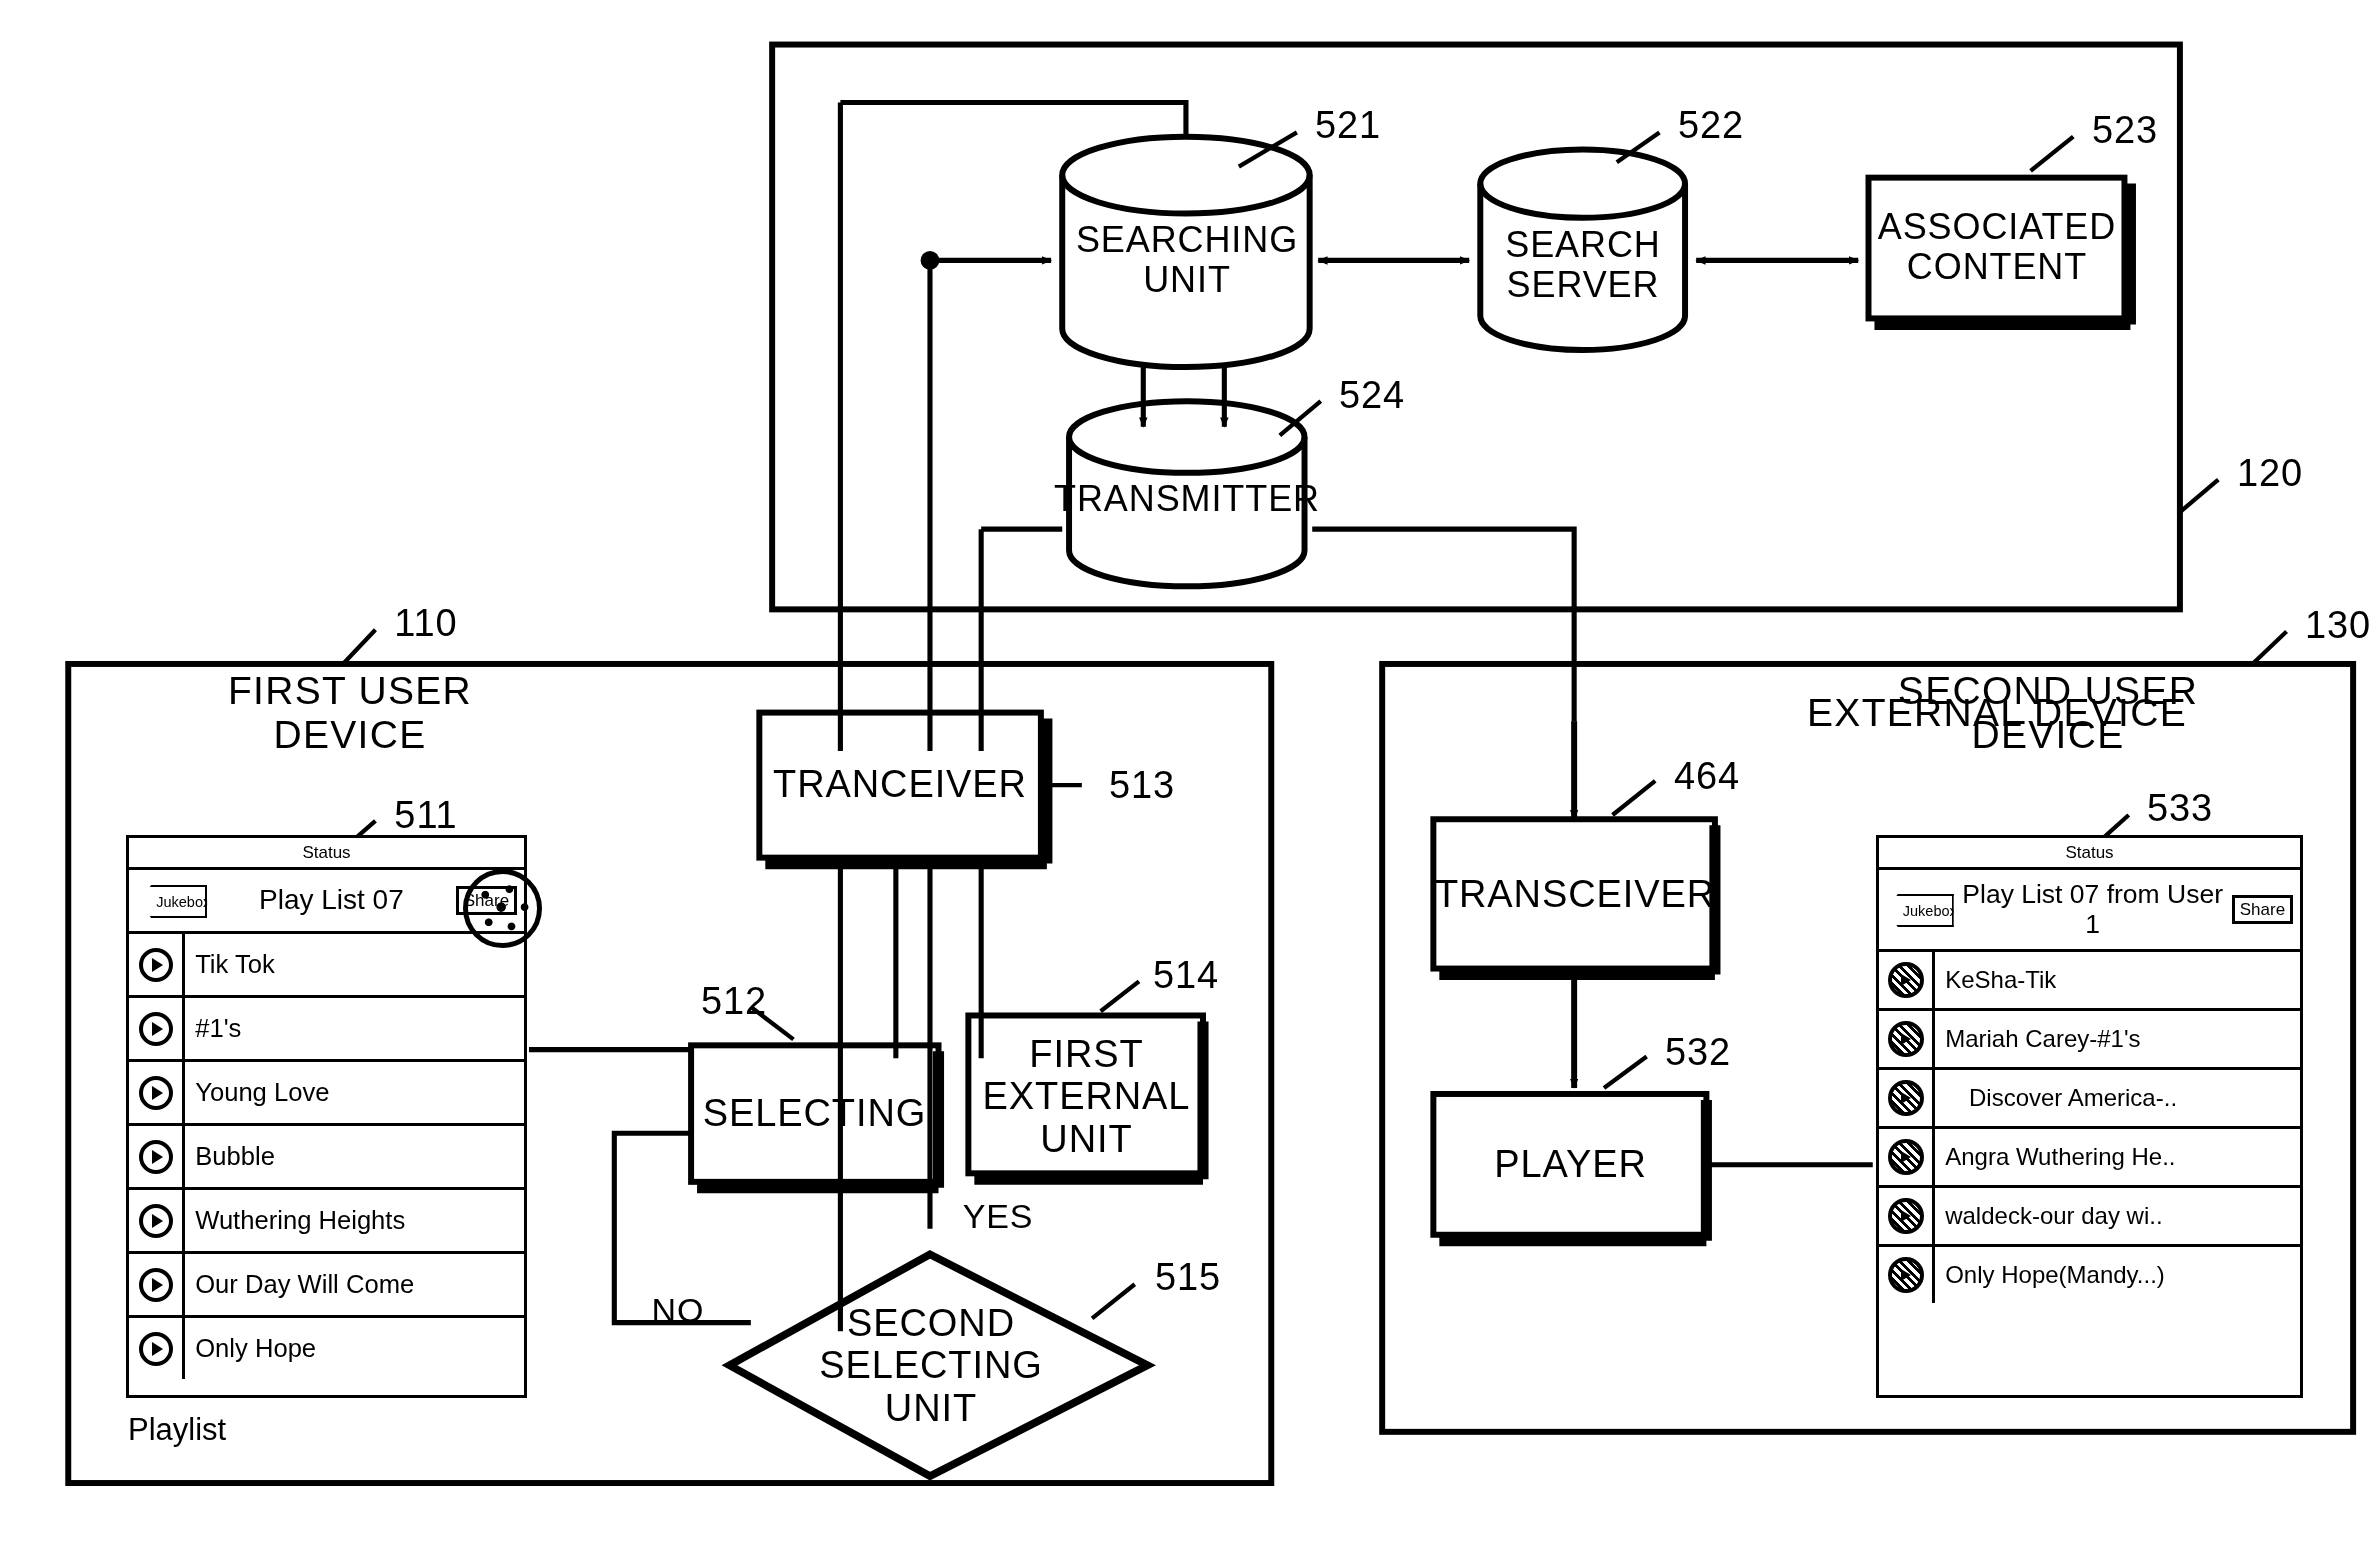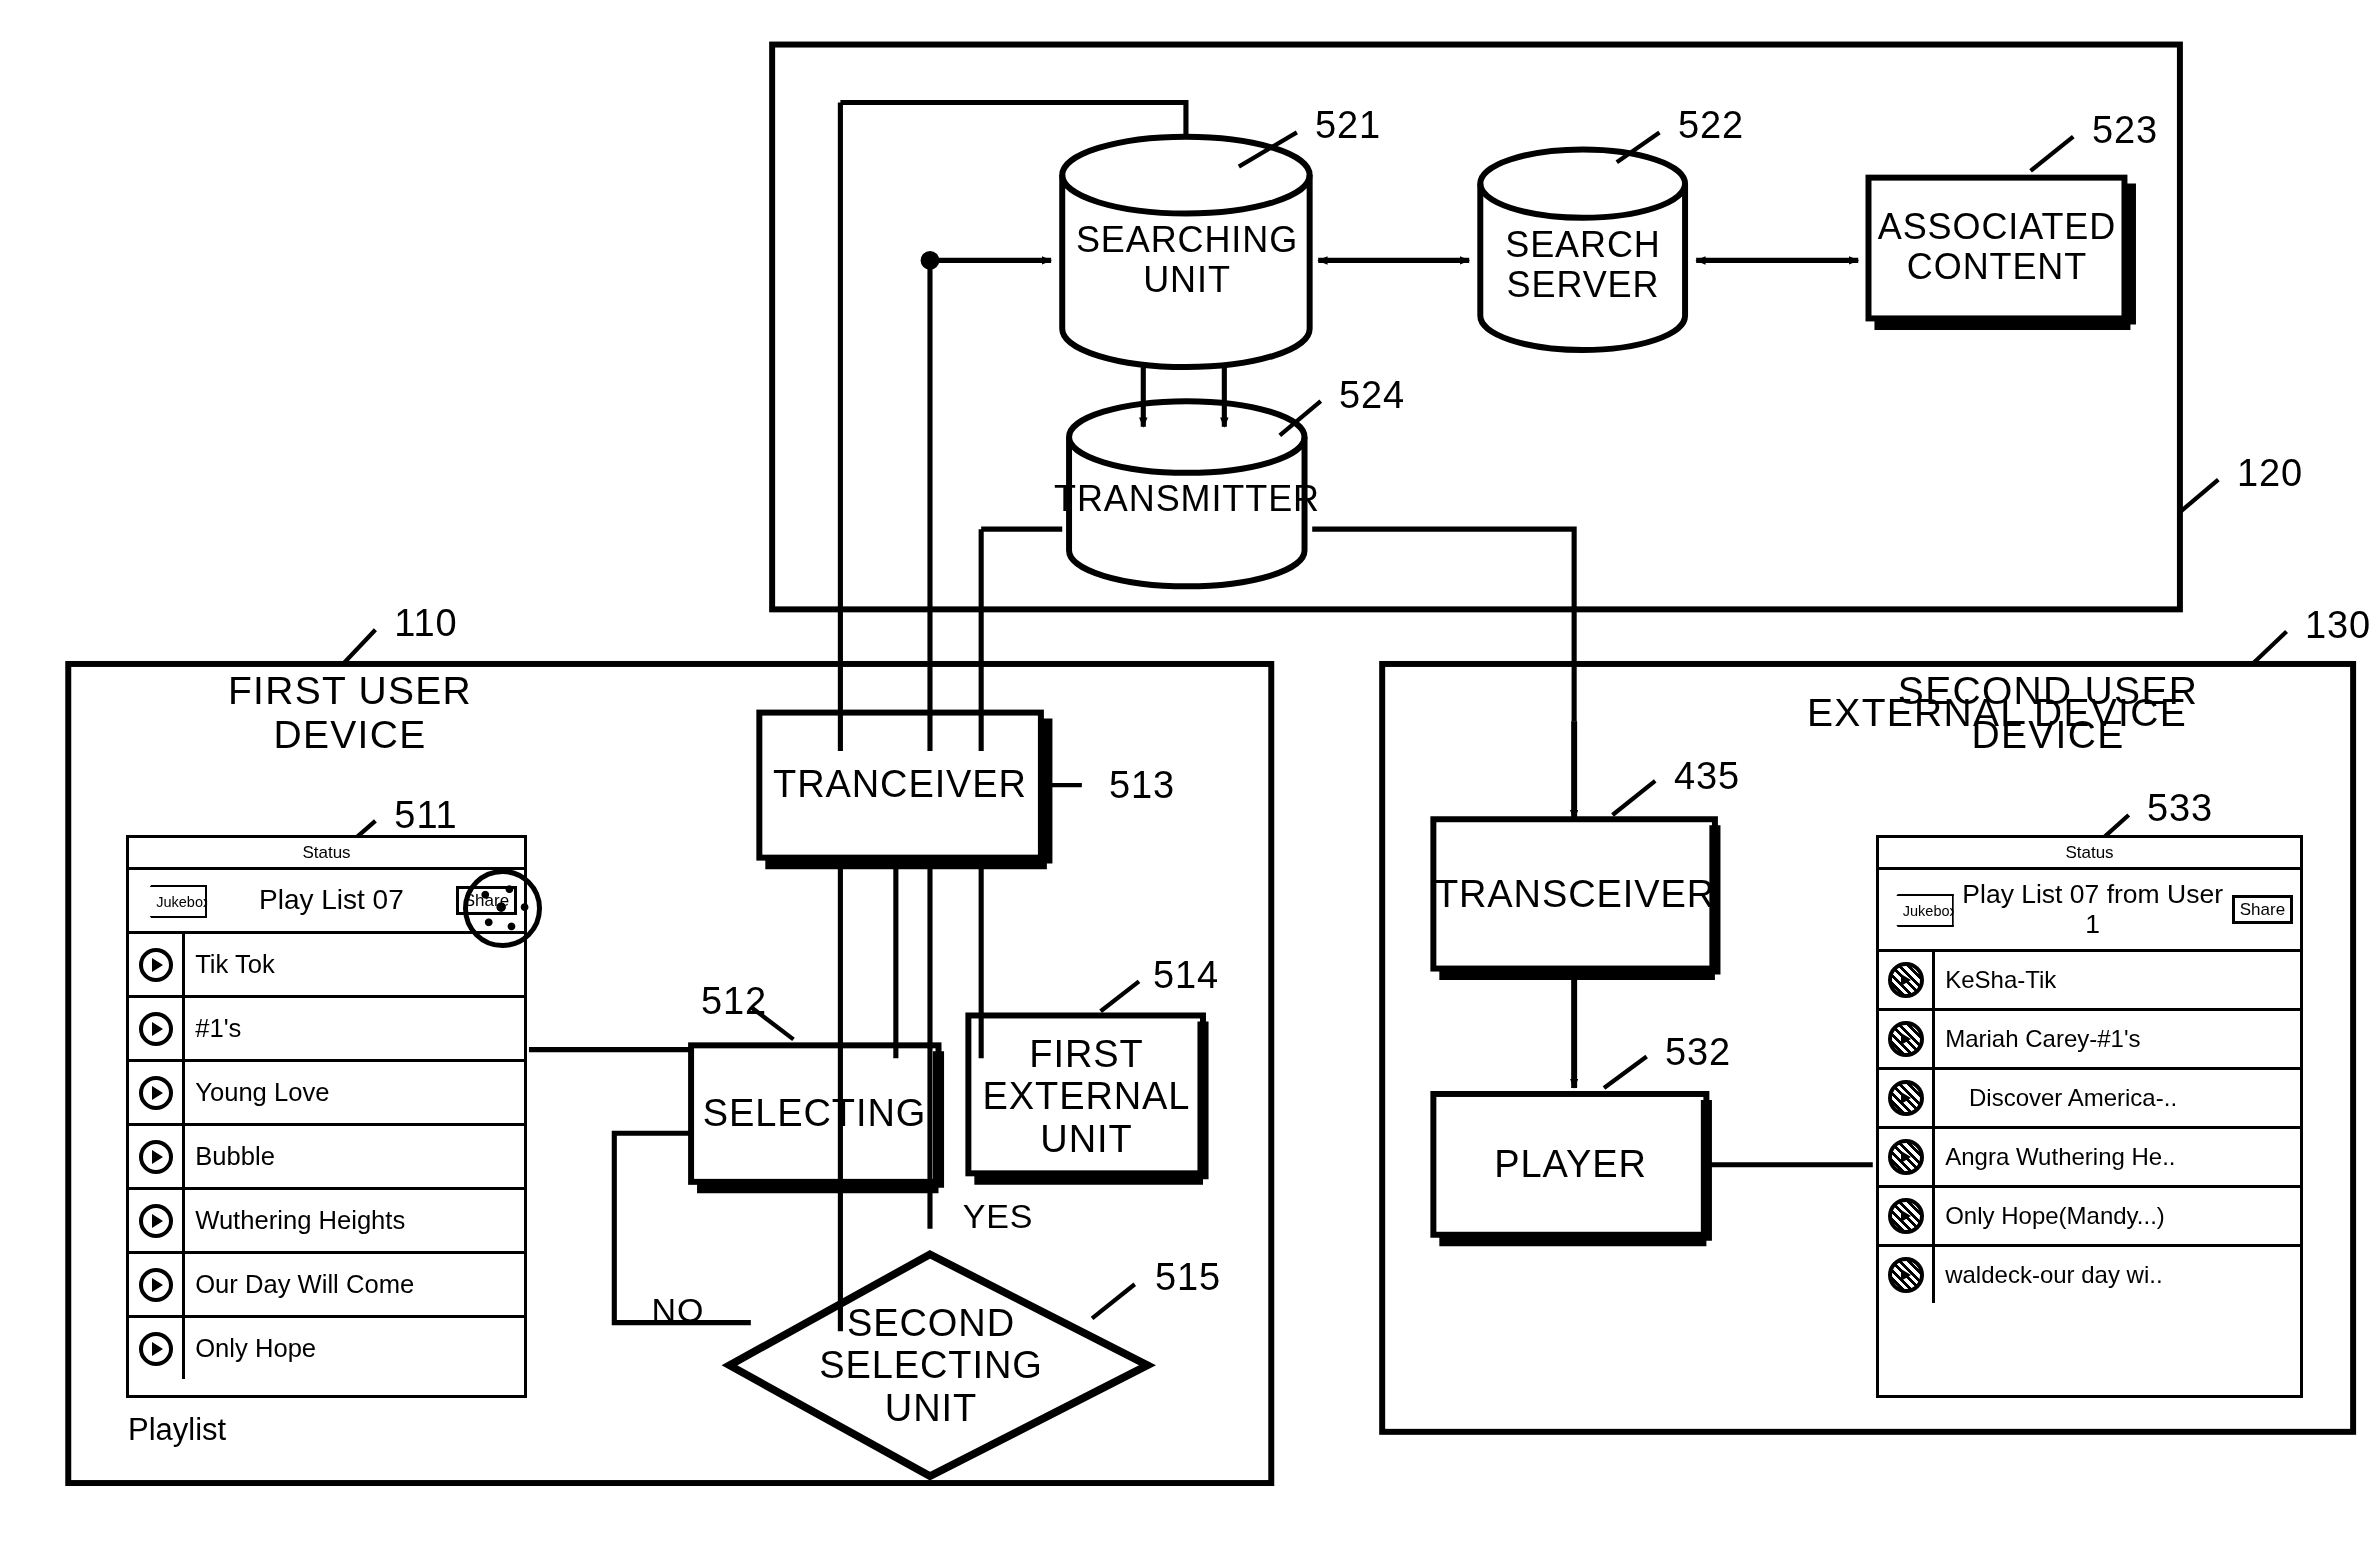--- a/index.html
+++ b/index.html
@@ -159,21 +159,21 @@
 <div class="ctext reflabel" style="left:2287px;top:604px;width:102px;height:43px;">130</div>
 <div class="ctext reflabel" style="left:375px;top:794px;width:102px;height:43px;">511</div>
 <div class="ctext reflabel" style="left:683px;top:980px;width:102px;height:43px;">512</div>
 <div class="ctext reflabel" style="left:1091px;top:764px;width:102px;height:43px;">513</div>
 <div class="ctext reflabel" style="left:1135px;top:954px;width:102px;height:43px;">514</div>
 <div class="ctext reflabel" style="left:1137px;top:1256px;width:102px;height:43px;">515</div>
 <div class="ctext reflabel" style="left:1297px;top:104px;width:102px;height:43px;">521</div>
 <div class="ctext reflabel" style="left:1660px;top:104px;width:102px;height:43px;">522</div>
 <div class="ctext reflabel" style="left:2074px;top:109px;width:102px;height:43px;">523</div>
 <div class="ctext reflabel" style="left:1321px;top:374px;width:102px;height:43px;">524</div>
-<div class="ctext reflabel" style="left:1656px;top:755px;width:102px;height:43px;">435</div>
+<div class="ctext reflabel" style="left:1656px;top:755px;width:102px;height:43px;">464</div>
 <div class="ctext reflabel" style="left:1647px;top:1031px;width:102px;height:43px;">532</div>
 <div class="ctext reflabel" style="left:2129px;top:787px;width:102px;height:43px;">533</div>
 
 <div class="ctext cyllabel" style="left:1071px;top:213px;width:232px;height:94px;">SEARCHING
 UNIT</div>
 <div class="ctext cyllabel" style="left:1485px;top:218px;width:196px;height:94px;">SEARCH
 SERVER</div>
 <div class="ctext cyllabel" style="left:1869px;top:196px;width:256px;height:102px;">ASSOCIATED
 CONTENT</div>
 <div class="ctext cyllabel" style="left:1071px;top:474px;width:232px;height:51px;">TRANSMITTER</div>
@@ -281,24 +281,24 @@
   <div class="row" style="height:56px;">
     <div class="rowicon">
           <span class="albico"></span>
         </div>
     <div class="rowtxt" style="font-size:24px;">Angra Wuthering He..</div>
   </div>
   <div class="row" style="height:56px;">
     <div class="rowicon">
           <span class="albico"></span>
         </div>
+    <div class="rowtxt" style="font-size:24px;">waldeck-our day wi..</div>
+  </div>
+  <div class="row" style="height:56px;">
+    <div class="rowicon">
+          <span class="albico"></span>
+        </div>
     <div class="rowtxt" style="font-size:24px;">Only Hope(Mandy...)</div>
   </div>
-  <div class="row" style="height:56px;">
-    <div class="rowicon">
-          <span class="albico"></span>
-        </div>
-    <div class="rowtxt" style="font-size:24px;">waldeck-our day wi..</div>
-  </div>
 </div>
 
 </div>
 
 
 </body></html>

